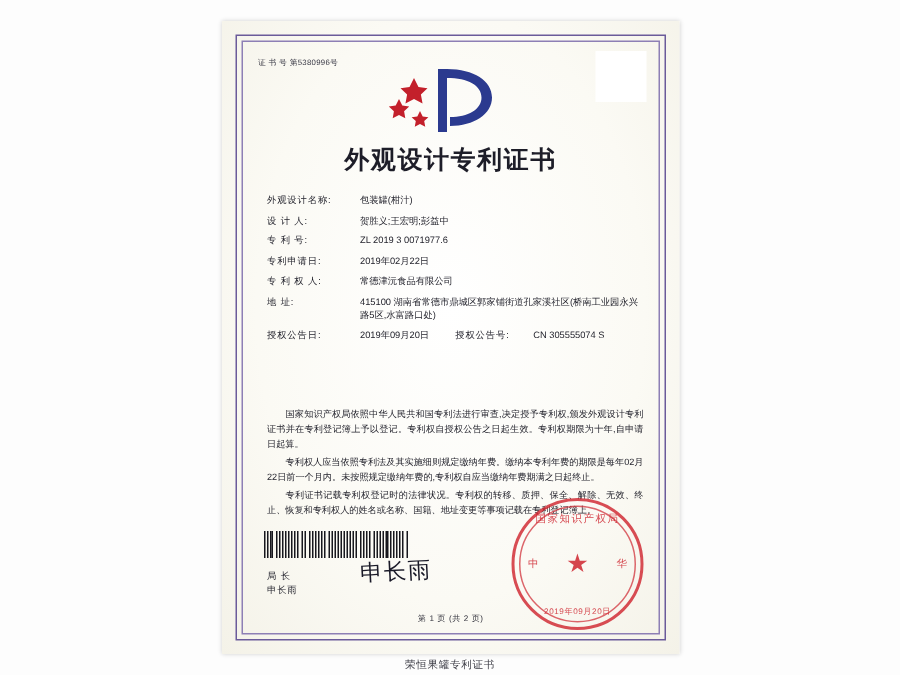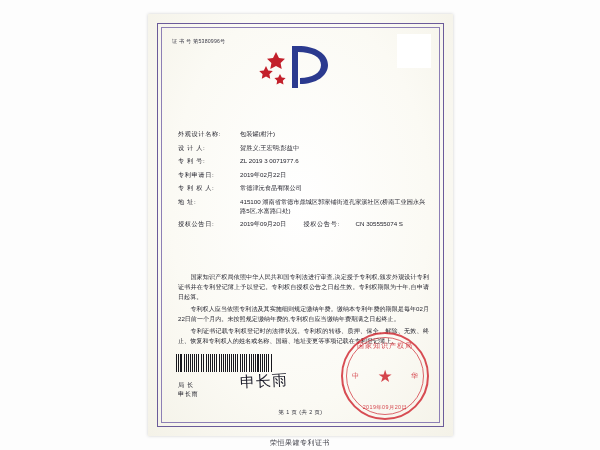--- a/index.html
+++ b/index.html
@@ -270,20 +270,21 @@
     <div class="logo">
       <svg viewBox="0 0 86 48" width="86" height="48" aria-hidden="true">
         <path d="M40 4 C58 4 70 12 70 23 C70 34 58 42 42 42 L42 36 C54 36 63 31 63 23 C63 15 54 10 40 10 Z" fill="#2b3a8f"></path>
         <path d="M40 4 L40 46 L34 46 L34 4 Z" fill="#2b3a8f"></path>
         <path d="M18 10 l3 6 6 .8 -4.4 4.2 1.1 6 -5.7-3 -5.7 3 1.1-6 -4.4-4.2 6-.8 z" fill="#c3202b"></path>
         <path d="M8 24 l2.2 4.4 4.6 .6 -3.4 3.2 .8 4.6 -4.2-2.2 -4.2 2.2 .8-4.6 -3.4-3.2 4.6-.6 z" fill="#c3202b"></path>
         <path d="M22 32 l1.8 3.6 3.8 .5 -2.8 2.6 .7 3.8 -3.5-1.8 -3.5 1.8 .7-3.8 -2.8-2.6 3.8-.5 z" fill="#c3202b"></path>
       </svg>
     </div>
 
+    <div class="title">外观设计专利证书</div>
 
     <div class="fields">
       <div class="frow">
         <div class="flabel">外观设计名称:</div>
         <div class="fvalue">包装罐(柑汁)</div>
       </div>
       <div class="frow">
         <div class="flabel">设 计 人:</div>
         <div class="fvalue">贺胜义;王宏明;彭益中</div>
       </div>

